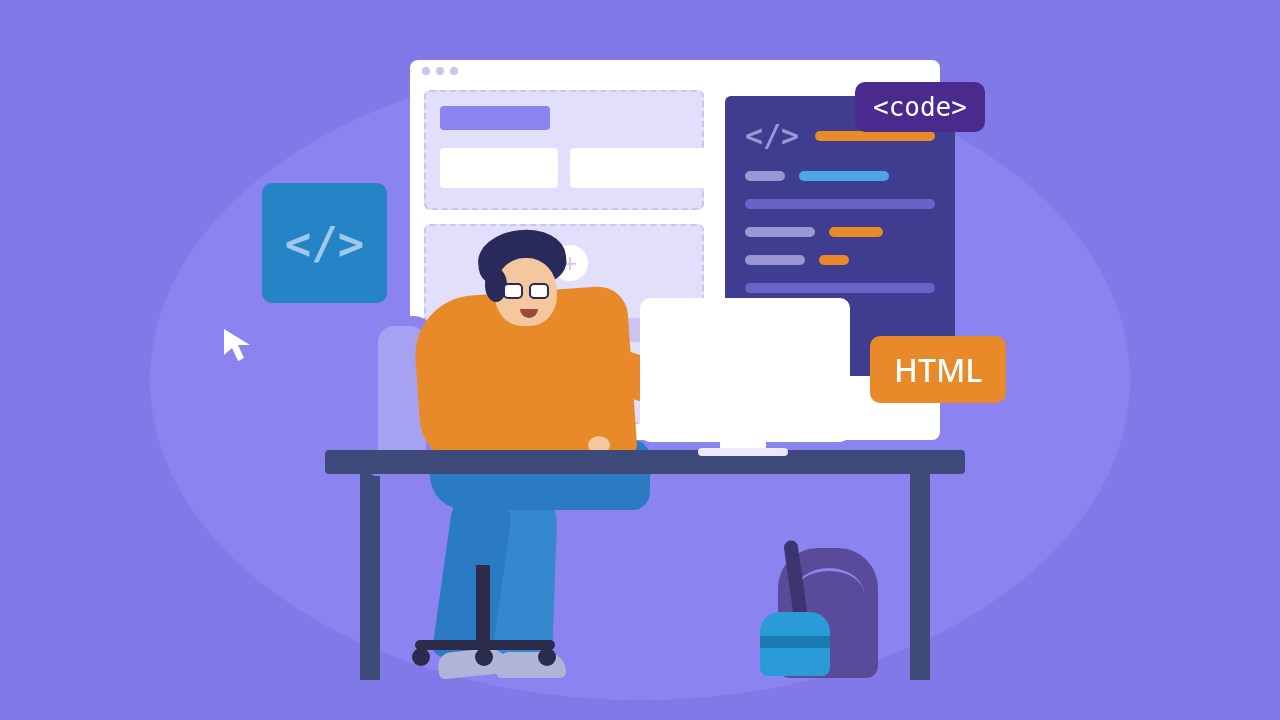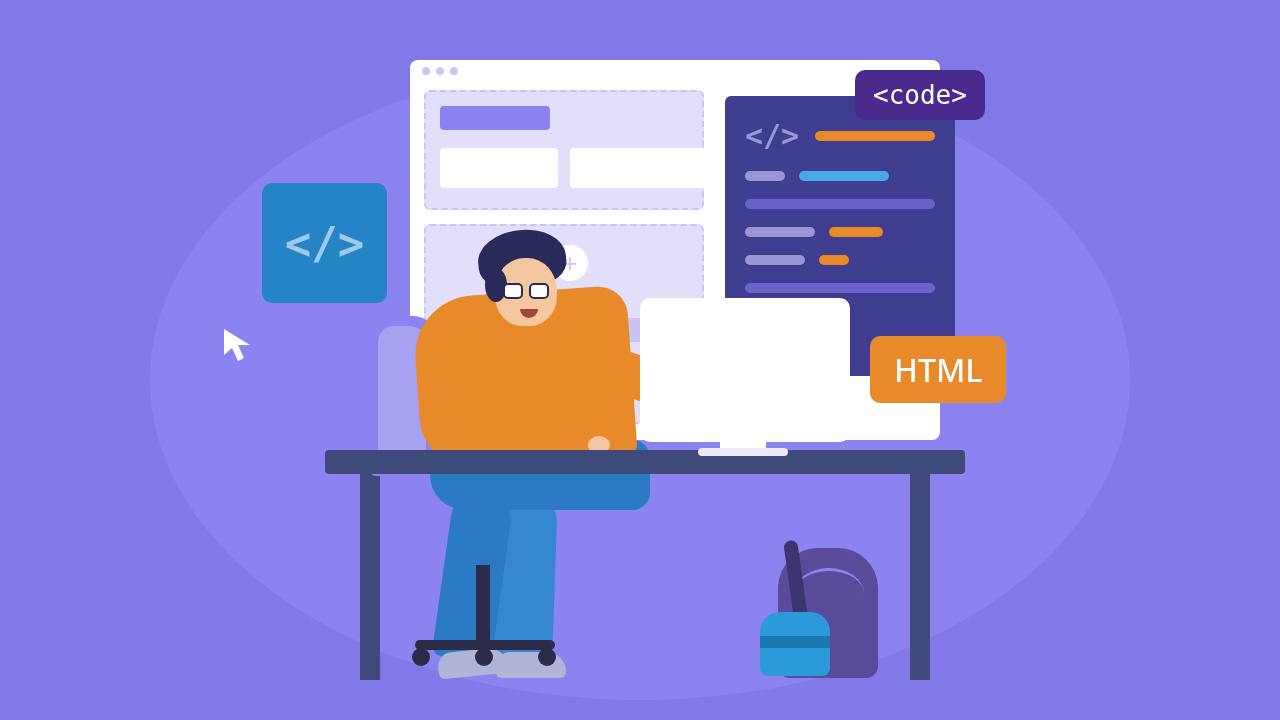--- a/index.html
+++ b/index.html
@@ -128,21 +128,21 @@
   }
   
   .cursor {
     position: absolute;
     left: 218px; top: 325px;
     width: 40px; height: 40px;
   }
   
   .code-badge {
     position: absolute;
-    left: 855px; top: 70px;
+    left: 855px; top: 82px;
     background: #4a2a8c;
     color: #fff;
     font-family: monospace;
     font-size: 26px;
     padding: 10px 18px;
     border-radius: 10px;
   }
   
   .html-badge {
     position: absolute;

